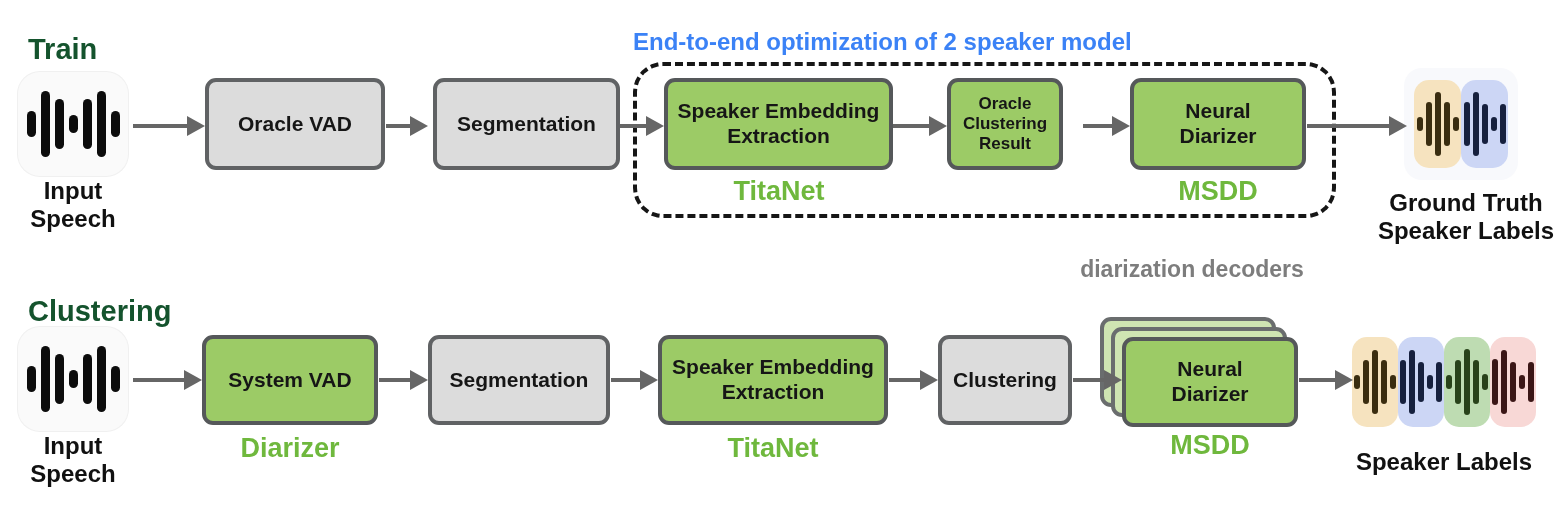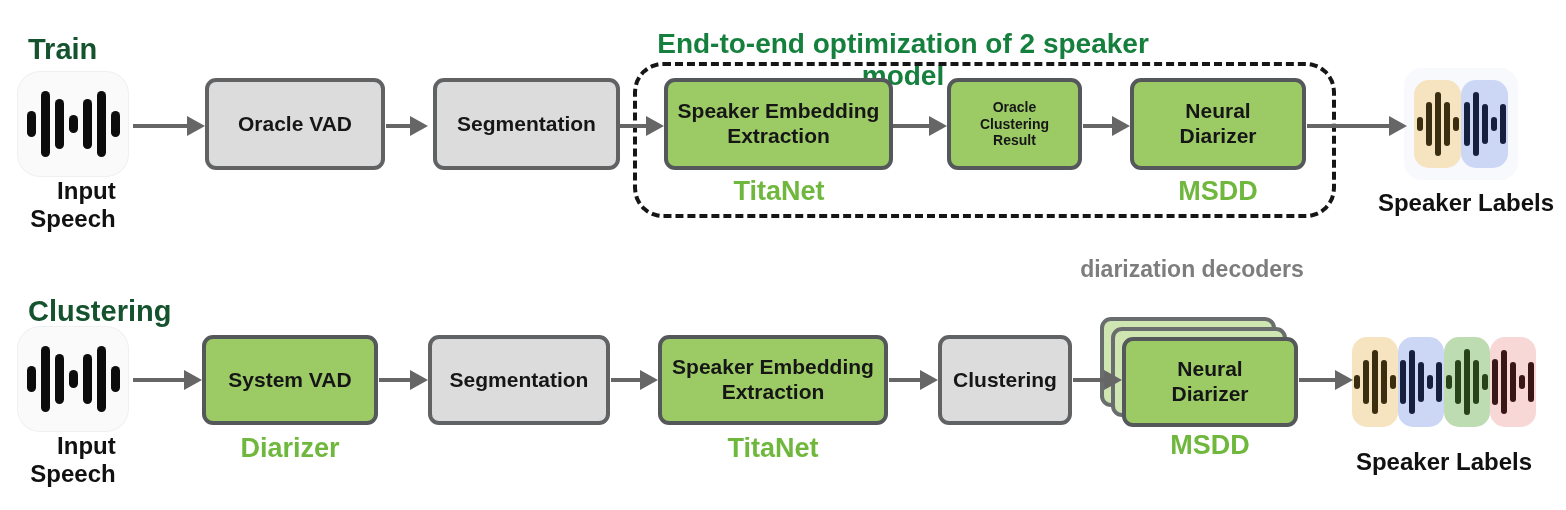--- a/index.html
+++ b/index.html
@@ -26,23 +26,23 @@
     border-left:18px solid #666666;border-top:10px solid transparent;border-bottom:10px solid transparent;
   }
   
   .dashed-group{
     position:absolute;box-sizing:border-box;border:4px dashed #161616;border-radius:30px;background:transparent;
   }
   
   .lbl{position:absolute;transform:translateX(-50%);text-align:center;font-weight:700;white-space:nowrap;}
   .sec-label{position:absolute;font-weight:700;font-size:29px;color:#14532d;}
   .sub-green{font-size:27px;color:#6fb83d;}
-  .io-label{font-size:24px;color:#111111;line-height:1.18;text-align:right;}
+  .io-label{font-size:24px;color:#111111;line-height:1.18;}
   .note-gray{font-size:23px;color:#7d7d7d;line-height:1.18;}
-  .group-title{position:absolute;text-align:center;font-weight:700;font-size:28px;color:#15803d;}
+  .group-title{position:absolute;font-weight:700;font-size:24px;color:#3b82f6;}
   
   .speech-card{
     position:absolute;width:110px;height:104px;background:#fafafa;border-radius:22px;
     display:flex;align-items:center;justify-content:center;box-shadow:0 0 0 1px #f0f0f0;
   }
   
   .wave{display:flex;align-items:center;gap:5px;}
   .wave i{display:block;width:9px;border-radius:6px;background:var(--bar,#0c0c0c);}
   .wave.small{gap:3px;}
   .wave.small i{width:6px;border-radius:4px;}
@@ -98,21 +98,21 @@
   <div class="node gray z2" style="left:205px;top:78px;width:180px;height:92px">
     <span>Oracle VAD</span>
   </div>
   <div class="node gray z2" style="left:433px;top:78px;width:187px;height:92px">
     <span>Segmentation</span>
   </div>
   <div class="node green z2" style="left:664px;top:78px;width:229px;height:92px">
     <span style="white-space:normal">Speaker Embedding Extraction</span>
   </div>
   <div class="lbl sub-green" style="left:779px;top:176px">TitaNet</div>
-  <div class="node green z2" style="left:947px;top:78px;width:135px;height:92px;font-size:14px">
+  <div class="node green z2" style="left:947px;top:78px;width:116px;height:92px;font-size:17px">
     <span style="white-space:normal">Oracle Clustering Result</span>
   </div>
   <div class="node green z2" style="left:1130px;top:78px;width:176px;height:92px">
     <span style="white-space:normal;padding:0 30px">Neural Diarizer</span>
   </div>
   <div class="lbl sub-green" style="left:1218px;top:176px">MSDD</div>
 
   <div class="chips-card" style="left:1404px;top:68px;width:114px;height:112px">
     <div class="chip tan" style="height:88px;width:47px">
       <div class="wave small">
@@ -127,20 +127,21 @@
       <div class="wave small">
           <i style="height: 44px;"></i>
           <i style="height: 64px;"></i>
           <i style="height: 40px;"></i>
           <i style="height: 14px;"></i>
           <i style="height: 40px;"></i>
         </div>
     </div>
   </div>
   <div class="lbl io-label" style="left:1466px;top:189px">
+    <div>Ground Truth</div>
     <div>Speaker Labels</div>
   </div>
 
   <div class="sec-label" style="left:28px;top:295px">Clustering</div>
 
   <div class="speech-card" style="left:18px;top:327px">
     <div class="wave" style="--bar:#0c0c0c">
         <i style="height: 26px;"></i>
         <i style="height: 66px;"></i>
         <i style="height: 50px;"></i>

